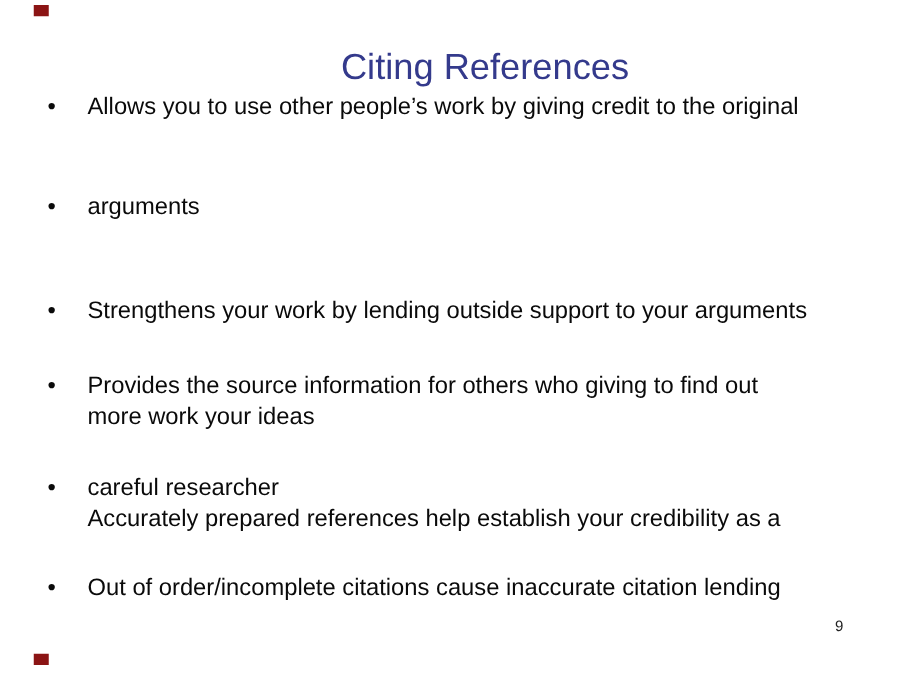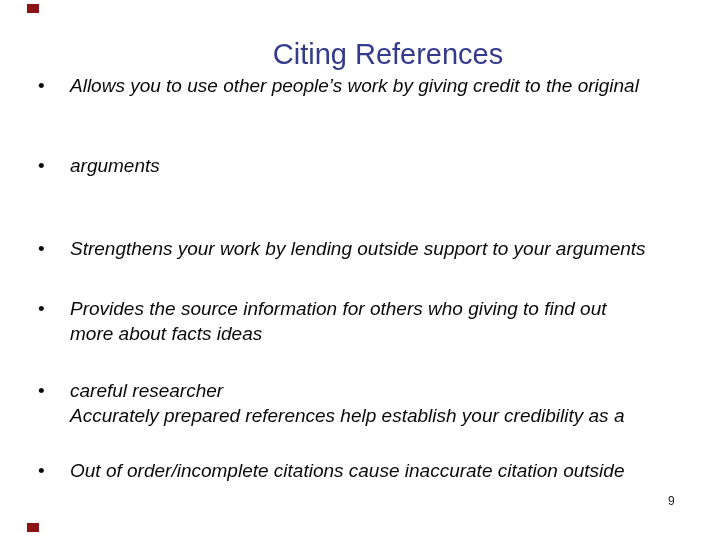--- a/index.html
+++ b/index.html
@@ -46,21 +46,21 @@
     white-space: nowrap;
   }
   .bullet-marker {
     display: inline-block;
     width: 32px;
     flex: 0 0 32px;
     font-size: 19px;
     line-height: 25px;
   }
   .bullet-lines { display: block; }
-  .bullet-line { display: block; font-style: italic; }
+  .bullet-line { display: block; }
   .b1 { top: 73px; }
   .b2 { top: 153px; }
   .b3 { top: 236px; }
   .b4 { top: 296px; }
   .b5 { top: 378px; }
   .b6 { top: 458px; }
   .page-number {
     position: absolute;
     left: 668px;
     top: 494px;
@@ -96,36 +96,36 @@
     <span class="bullet-marker">•</span>
     <span class="bullet-lines">
       <span class="bullet-line">Strengthens your work by lending outside support to your arguments</span>
     </span>
   </div>
 
   <div class="bullet-item b4">
     <span class="bullet-marker">•</span>
     <span class="bullet-lines">
       <span class="bullet-line">Provides the source information for others who giving to find out</span>
-      <span class="bullet-line">more about facts ideas</span>
+      <span class="bullet-line">more work your ideas</span>
     </span>
   </div>
 
   <div class="bullet-item b5">
     <span class="bullet-marker">•</span>
     <span class="bullet-lines">
       <span class="bullet-line">careful researcher</span>
       <span class="bullet-line">Accurately prepared references help establish your credibility as a</span>
     </span>
   </div>
 
   <div class="bullet-item b6">
     <span class="bullet-marker">•</span>
     <span class="bullet-lines">
-      <span class="bullet-line">Out of order/incomplete citations cause inaccurate citation outside</span>
+      <span class="bullet-line">Out of order/incomplete citations cause inaccurate citation lending</span>
     </span>
   </div>
 
   <div class="page-number">9</div>
 
   <div class="corner-mark bottom" style="background: rgb(139, 20, 20);"></div>
 
 </div>
 
 </body></html>

